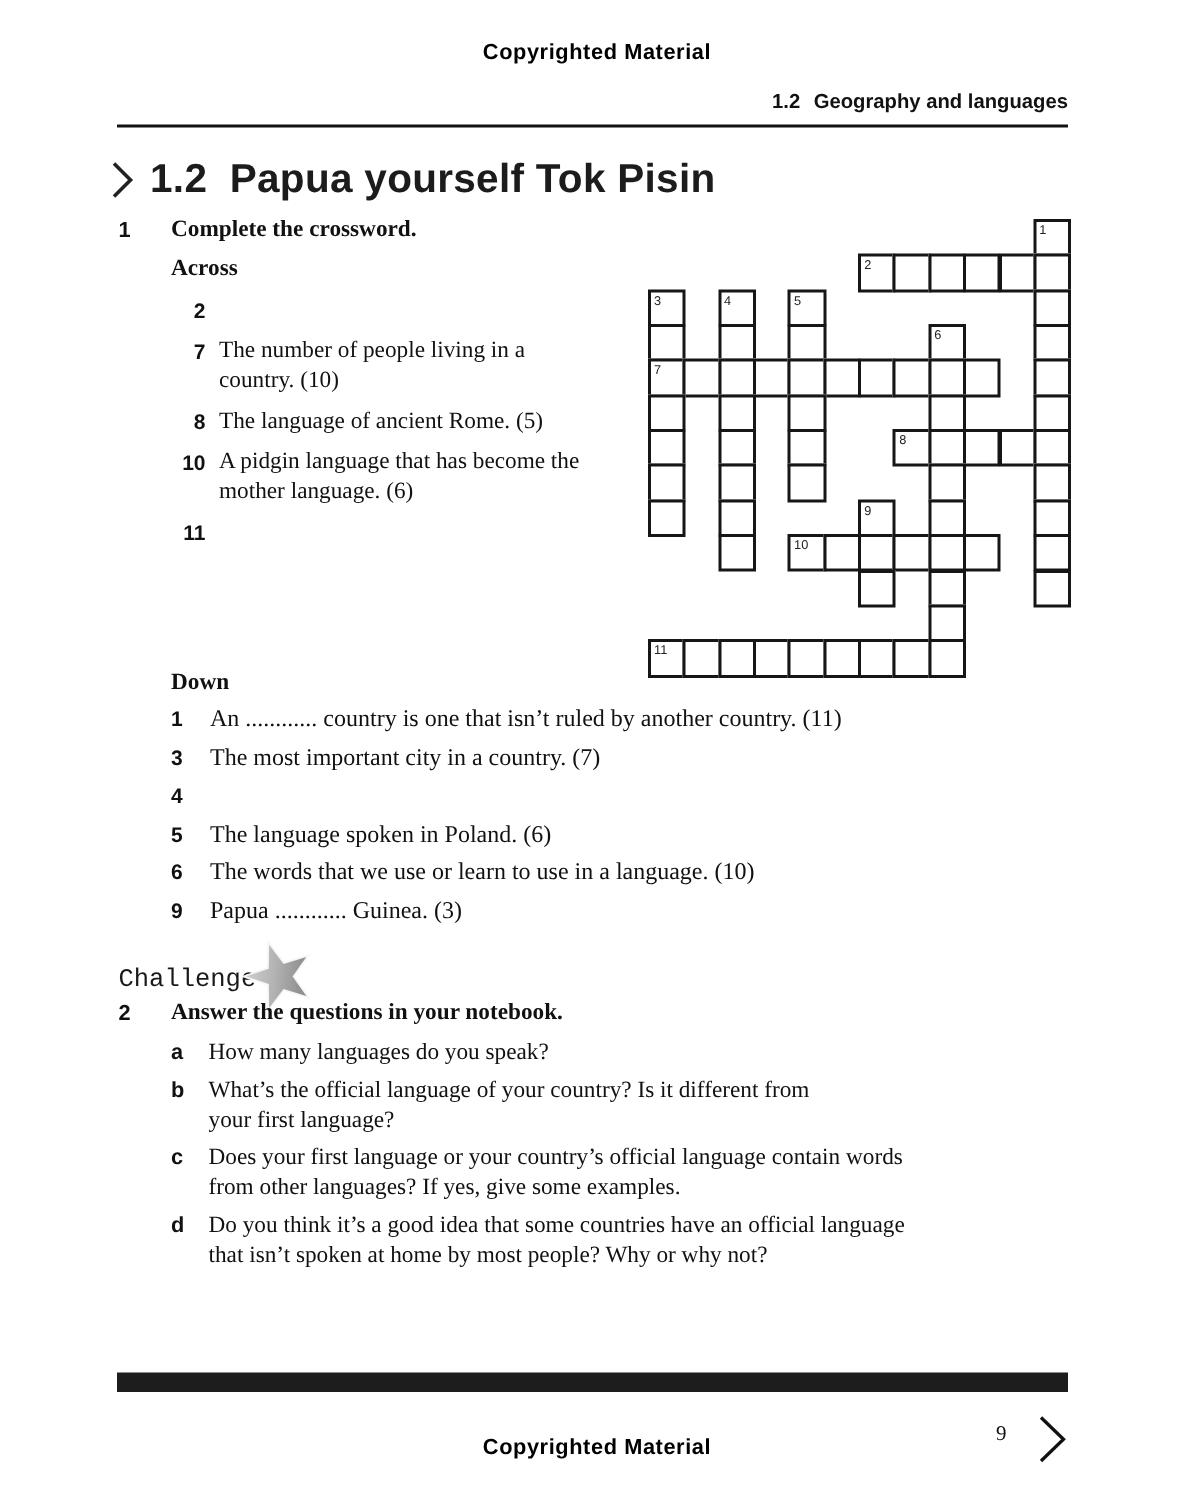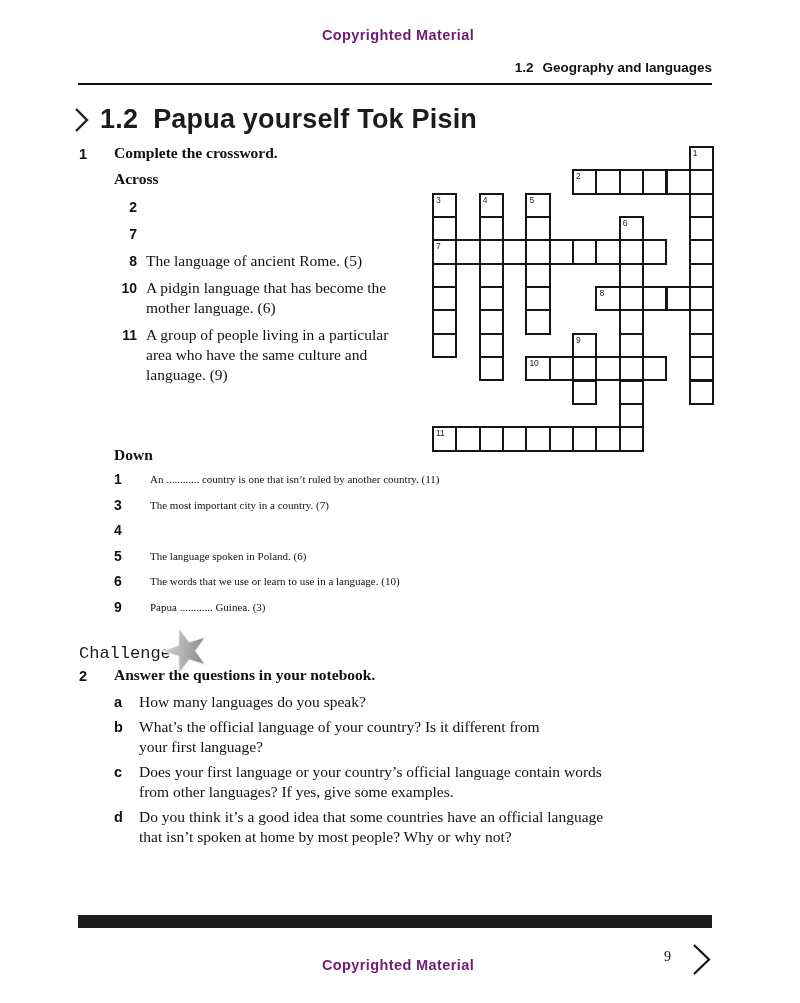--- a/index.html
+++ b/index.html
@@ -5,21 +5,21 @@
   html,body{margin:0;padding:0;background:#ffffff;}
   .page{
     position:relative;width:800px;height:1003px;background:#ffffff;overflow:hidden;
     font-family:"Liberation Serif",serif;color:#111;
   }
   .abs{position:absolute;}
 
   .copyright{
     left:0;width:796px;text-align:center;
     font-family:"Liberation Sans",sans-serif;font-weight:bold;
-    font-size:14.5px;color:#701a75;letter-spacing:.4px;
+    font-size:14.5px;color:#000000;letter-spacing:.4px;
   }
   .copyright.top{top:27px;}
   .copyright.bottom{top:957px;}
 
   .section-header{
     top:60px;right:88px;font-family:"Liberation Sans",sans-serif;
     font-weight:bold;font-size:13.5px;color:#121212;
   }
   .section-header .hnum{margin-right:9px;}
   .header-rule{left:78px;top:83px;width:634px;height:2px;background:#121212;}
@@ -49,21 +49,21 @@
     font-family:"Liberation Sans",sans-serif;font-weight:bold;font-size:14px;
     width:23px;text-align:right;flex:none;line-height:20px;
   }
   .across-clues .clue-text{
     margin-left:9px;font-size:15.5px;line-height:20px;white-space:pre-line;
   }
 
   .down-clues{left:114px;top:470px;width:600px;}
   .down-clues .clue{display:flex;margin-bottom:6.5px;}
   .down-clues .clue-num{width:22px;text-align:left;line-height:19px;}
-  .down-clues .clue-text{margin-left:14px;font-size:11px;line-height:19px;white-space:nowrap;}
+  .down-clues .clue-text{margin-left:4px;font-size:16px;line-height:19px;white-space:nowrap;}
 
   .crossword{left:432px;top:146px;width:283px;height:306px;}
   .xw-cell{
     position:absolute;box-sizing:border-box;border:2px solid #161616;background:#fff;
   }
   .xw-num{
     position:absolute;top:0px;left:2px;
     font-family:"Liberation Sans",sans-serif;font-size:8.5px;color:#222;line-height:10px;
   }
 
@@ -112,35 +112,34 @@
   <div class="abs bold-serif ex1-instruction">Complete the crossword.</div>
 
   <div class="abs bold-serif across-heading">Across</div>
 
   <div class="abs across-clues">
     <div class="clue">
       <span class="clue-num">2</span>
     </div>
     <div class="clue">
       <span class="clue-num">7</span>
+      <span class="clue-text">The number of people living in a
+country. (10)</span>
     </div>
     <div class="clue">
       <span class="clue-num">8</span>
       <span class="clue-text">The language of ancient Rome. (5)</span>
     </div>
     <div class="clue">
       <span class="clue-num">10</span>
       <span class="clue-text">A pidgin language that has become the
 mother language. (6)</span>
     </div>
     <div class="clue">
       <span class="clue-num">11</span>
-      <span class="clue-text">A group of people living in a particular
-area who have the same culture and
-language. (9)</span>
     </div>
   </div>
 
   <div class="abs crossword" id="crossword-grid">
       <div class="xw-cell" style="left: 256.85px; top: 0px; width: 25.35px; height: 25.35px;">
         <span class="xw-num">1</span>
       </div>
       <div class="xw-cell" style="left: 140.1px; top: 23.35px; width: 25.35px; height: 25.35px;">
         <span class="xw-num">2</span>
       </div>

